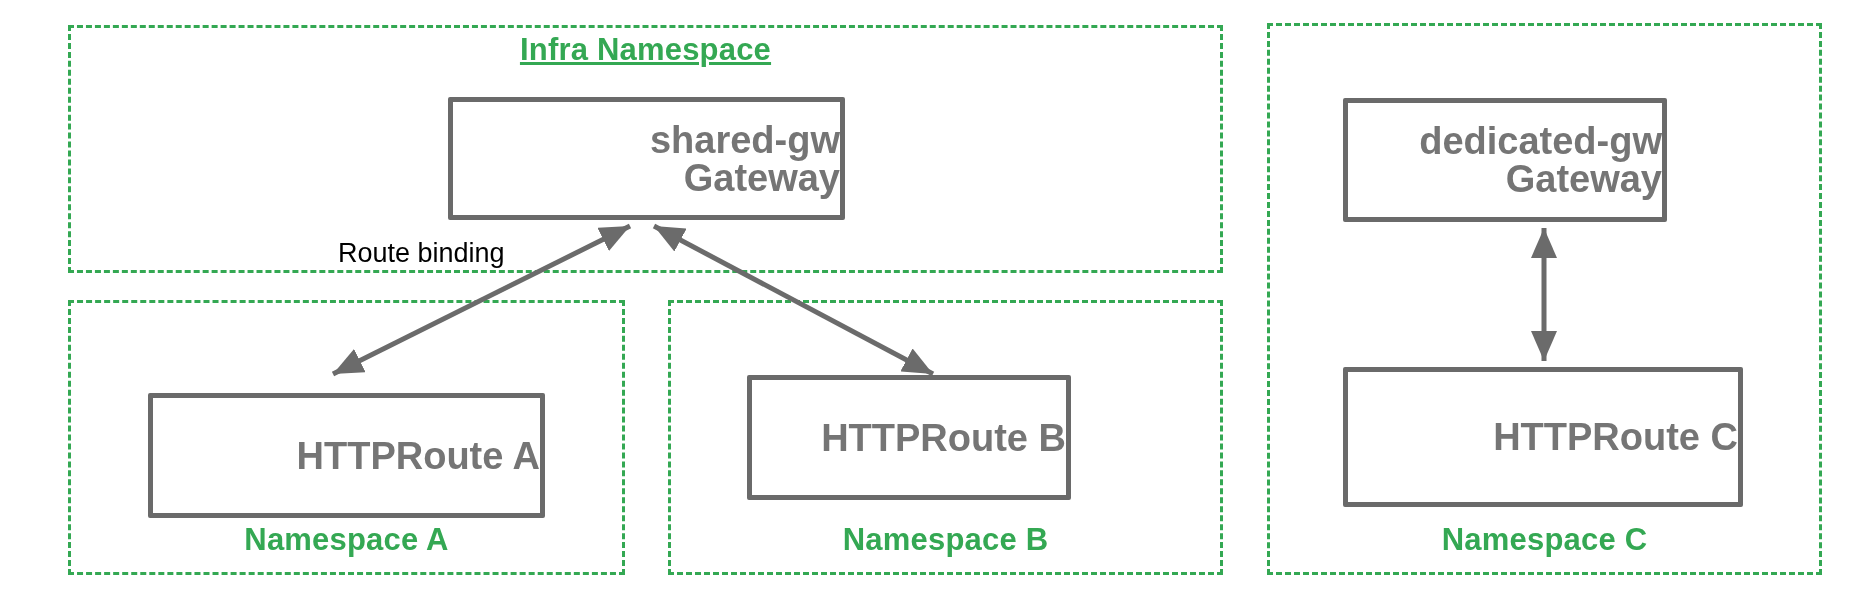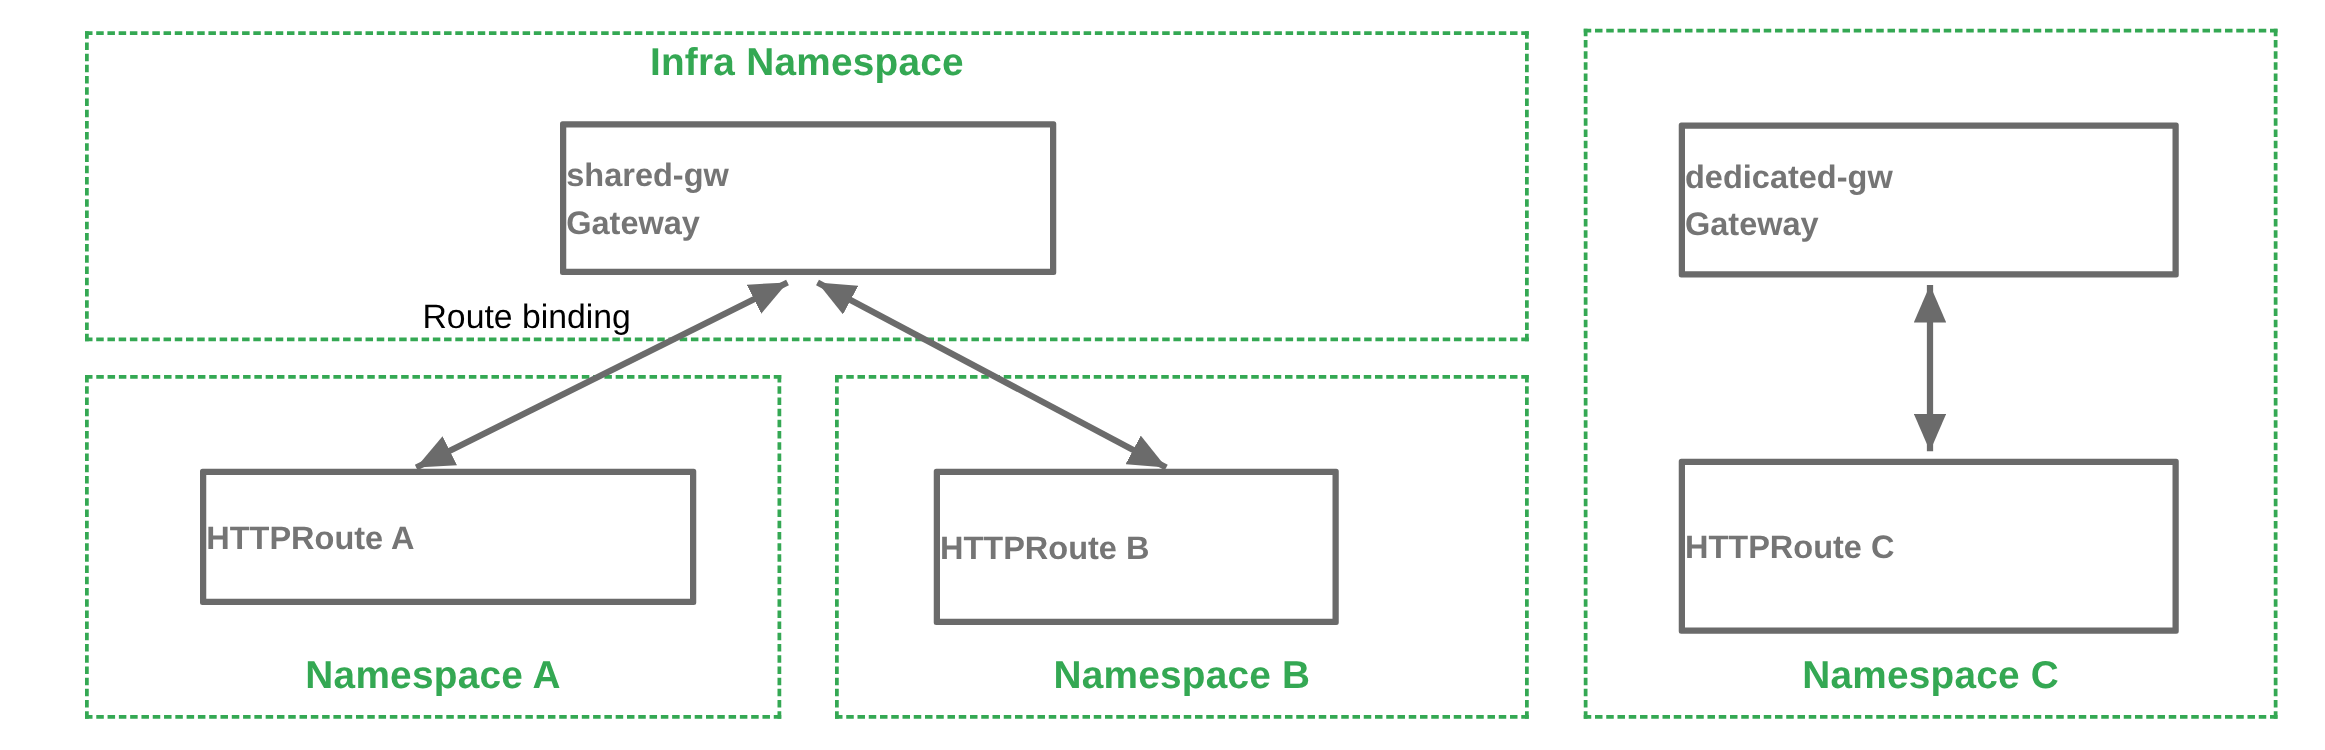--- a/index.html
+++ b/index.html
@@ -24,44 +24,44 @@
   .ns-label {
     position: absolute;
     width: 100%;
     text-align: center;
     color: #34a853;
     font-weight: bold;
     font-size: 31px;
     letter-spacing: 0.2px;
     white-space: nowrap;
   }
-  .ns-label.top { top: 4px; }
+  .ns-label.top { top: 4px; text-decoration: underline; }
   .ns-label.bottom { bottom: 14px; }
   
   .node {
     position: absolute;
     border: 5px solid #6a6a6a;
     border-radius: 2px;
     box-sizing: border-box;
     background: #ffffff;
     display: flex;
     flex-direction: column;
-    align-items: flex-start;
+    align-items: flex-end;
     justify-content: center;
     color: #757575;
     font-weight: bold;
-    font-size: 26px;
+    font-size: 38px;
     line-height: 38px;
     text-align: center;
     white-space: nowrap;
   }
   #shared-gw   { left: 448px;  top: 97px;  width: 397px; height: 123px; }
-  #httproute-a { left: 148px;  top: 375px; width: 397px; height: 109px; margin-left: 12px; }
+  #httproute-a { left: 148px;  top: 393px; width: 397px; height: 125px; }
   #httproute-b { left: 747px;  top: 375px; width: 324px; height: 125px; }
-  #dedicated-gw{ left: 1343px; top: 98px;  width: 400px; height: 124px; }
+  #dedicated-gw{ left: 1343px; top: 98px;  width: 324px; height: 124px; }
   #httproute-c { left: 1343px; top: 367px; width: 400px; height: 140px; }
 
   #ns-infra { left: 68px;   top: 25px;  width: 1155px; height: 248px; }
   #ns-a     { left: 68px;   top: 300px; width: 557px;  height: 275px; }
   #ns-b     { left: 668px;  top: 300px; width: 555px;  height: 275px; }
   #ns-c     { left: 1267px; top: 23px;  width: 555px;  height: 552px; }
 
   .annotation {
     position: absolute;
     left: 290px;

